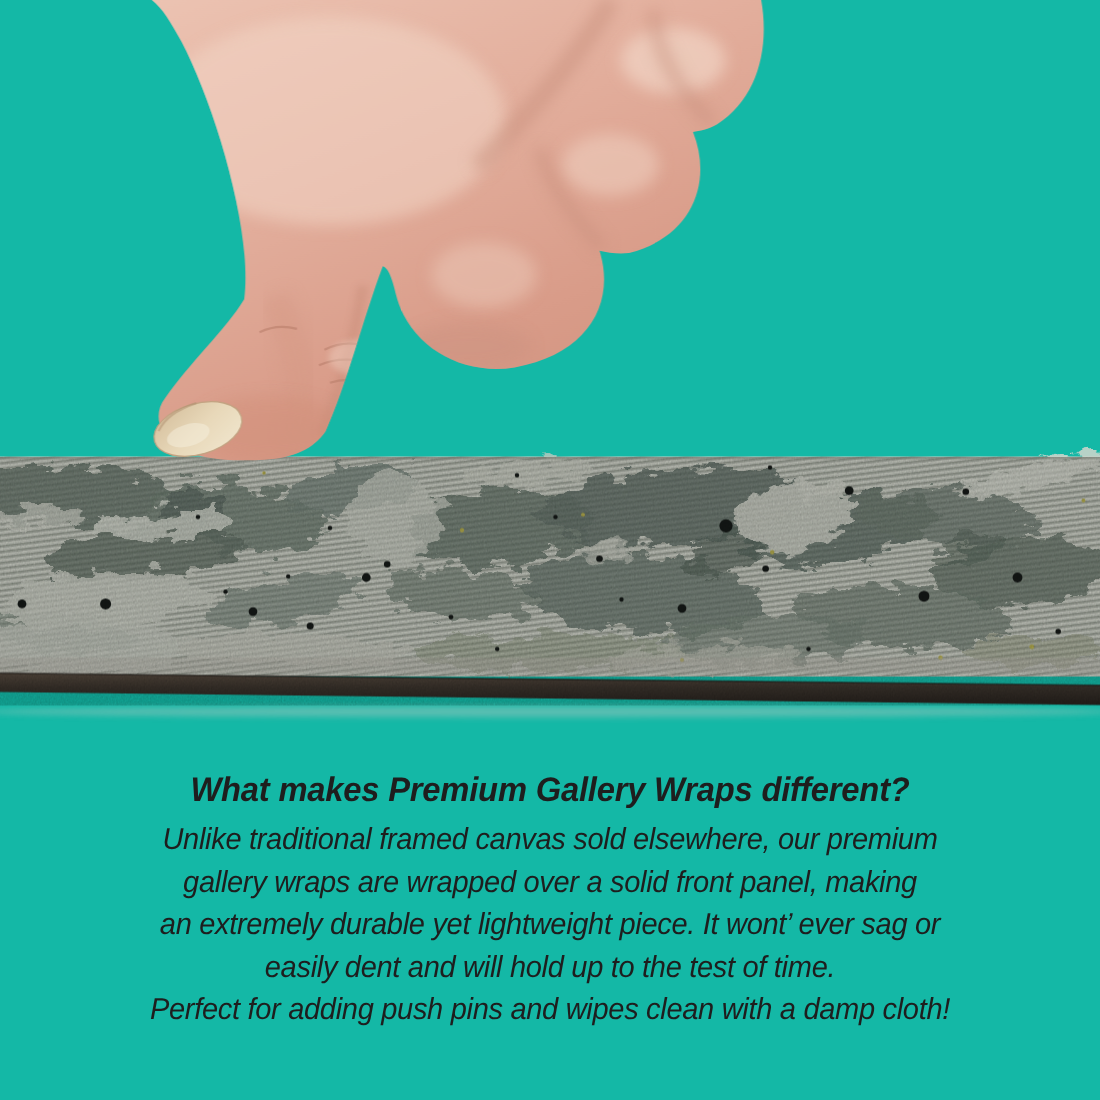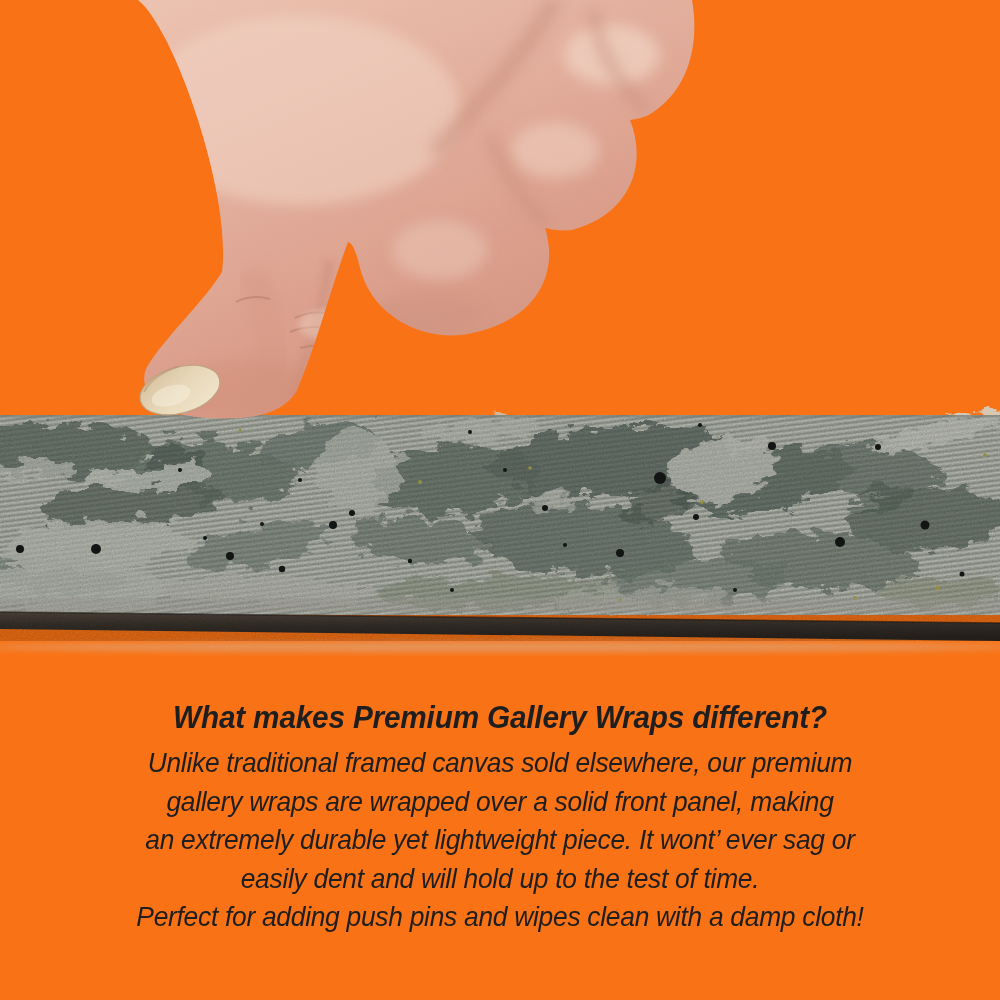--- a/index.html
+++ b/index.html
@@ -1,16 +1,16 @@
 <!DOCTYPE html>
 <html><head>
 <meta charset="utf-8">
 <style>
   html,body{margin:0;padding:0;background:#ffffff;}
-  .page{position:relative;width:1000px;height:1000px;background:#f97316;overflow:hidden;margin:0 auto;
+  .page{position:relative;width:1000px;height:1000px;background:#14b8a6;overflow:hidden;margin:0 auto;
         font-family:"Liberation Sans",sans-serif;}
   .photo{position:absolute;top:0;left:0;width:1000px;height:660px;}
   .copy{position:absolute;left:0;right:0;top:698px;text-align:center;color:#1e1e1e;
         font-style:italic;transform:scaleX(.96);transform-origin:500px 0;}
   .copy h1{font-family:"Liberation Sans",sans-serif;font-style:italic;font-weight:600;
            font-size:31px;line-height:40px;margin:0 0 6px 0;letter-spacing:-.2px;}
   .copy p{font-family:"Liberation Sans",sans-serif;font-style:italic;font-weight:400;
           font-size:27.5px;line-height:38.5px;margin:0;letter-spacing:-.3px;}
 </style>
 </head>

